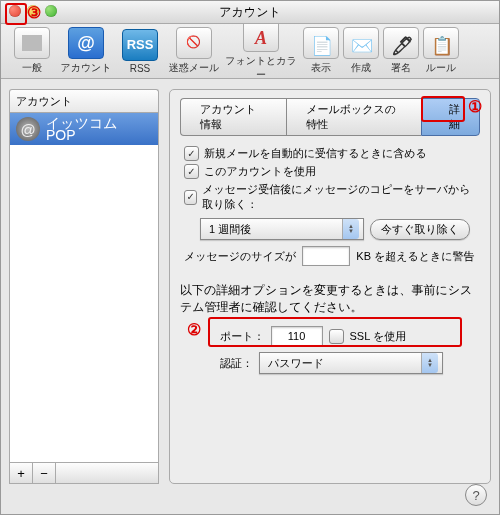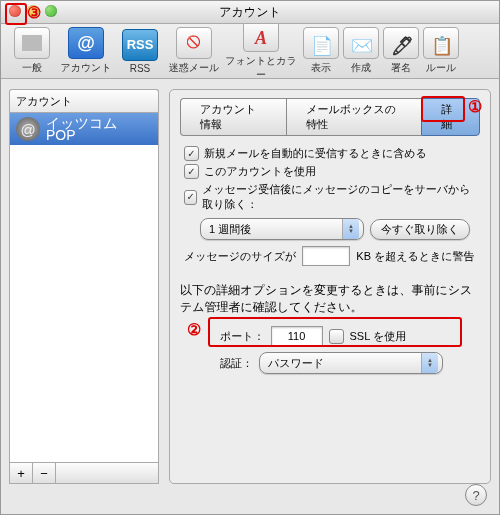--- a/index.html
+++ b/index.html
@@ -30,28 +30,28 @@
   .sidebar-btm{height:20px;border:1px solid #aaa;background:linear-gradient(#fdfdfd,#e0e0e0);display:flex;}
   .sq-btn{width:22px;height:100%;border-right:1px solid #aaa;display:flex;align-items:center;justify-content:center;font-size:13px;cursor:default;}
   
   .main{flex:1;margin-left:10px;border:1px solid #aaa;border-radius:5px;background:#ededed;padding:8px 10px;position:relative;}
   
   .tabs{display:flex;justify-content:flex-end;margin-bottom:10px;}
   .tab{border:1px solid #8a8a8a;background:linear-gradient(#fdfdfd,#dedede);padding:3px 19px;font-size:11px;cursor:default;}
   .tab:first-child{border-radius:4px 0 0 4px;border-right:none;}
   .tab.mid{border-right:none;}
   .tab:last-child{border-radius:0 4px 4px 0;}
-  .tab.active{background:linear-gradient(#aecdf5,#7daade);border-color:#4a6ea5;}
+  .tab.active{background:linear-gradient(#aecdf5,#7daade);border-color:#4a6ea5;text-align:right;}
   
   .chkrow{display:flex;align-items:center;gap:5px;margin:3px 0 3px 4px;font-size:11px;}
   .chk{width:13px;height:13px;border:1px solid #888;border-radius:3px;background:linear-gradient(#fff,#ddd);display:flex;align-items:center;justify-content:center;font-size:10px;color:#333;line-height:1;}
   .chk.checked::after{content:"✓";}
   
   .row{display:flex;align-items:center;gap:6px;margin:6px 0;font-size:11px;}
-  .select{display:inline-flex;align-items:center;justify-content:space-between;border:1px solid #888;border-radius:8px;background:linear-gradient(#fdfdfd,#e3e3e3);height:20px;padding:0 4px 0 8px;box-shadow:0 1px 1px rgba(0,0,0,.15);}
+  .select{display:inline-flex;align-items:center;justify-content:space-between;border:1px solid #888;border-radius:0;background:linear-gradient(#fdfdfd,#e3e3e3);height:20px;padding:0 4px 0 8px;box-shadow:0 1px 1px rgba(0,0,0,.15);}
   .sel-arrows{width:16px;height:100%;border-left:1px solid #aaa;display:flex;align-items:center;justify-content:center;flex-direction:column;font-size:6px;color:#555;line-height:5px;background:linear-gradient(#cfe2f8,#a4c6ef);margin-left:6px;border-radius:0 3px 3px 0;}
   .btn{border:1px solid #888;border-radius:10px;background:linear-gradient(#fdfdfd,#dedede);padding:2px 10px;font-size:11px;box-shadow:0 1px 1px rgba(0,0,0,.15);}
   .textfield{border:1px solid #999;background:#fff;height:18px;box-shadow:inset 0 1px 2px rgba(0,0,0,.2);}
   .note{font-size:12px;color:#000;margin:16px 0 10px;}
   
   .anno{position:absolute;color:#d00;font-size:16px;font-weight:bold;pointer-events:none;}
   .anno-box{position:absolute;border:2px solid #d00;border-radius:3px;pointer-events:none;}
   .help{position:absolute;right:12px;bottom:8px;width:20px;height:20px;border:1px solid #888;border-radius:50%;background:linear-gradient(#fdfdfd,#ddd);display:flex;align-items:center;justify-content:center;font-size:13px;color:#555;}
 </style>
 </head>

